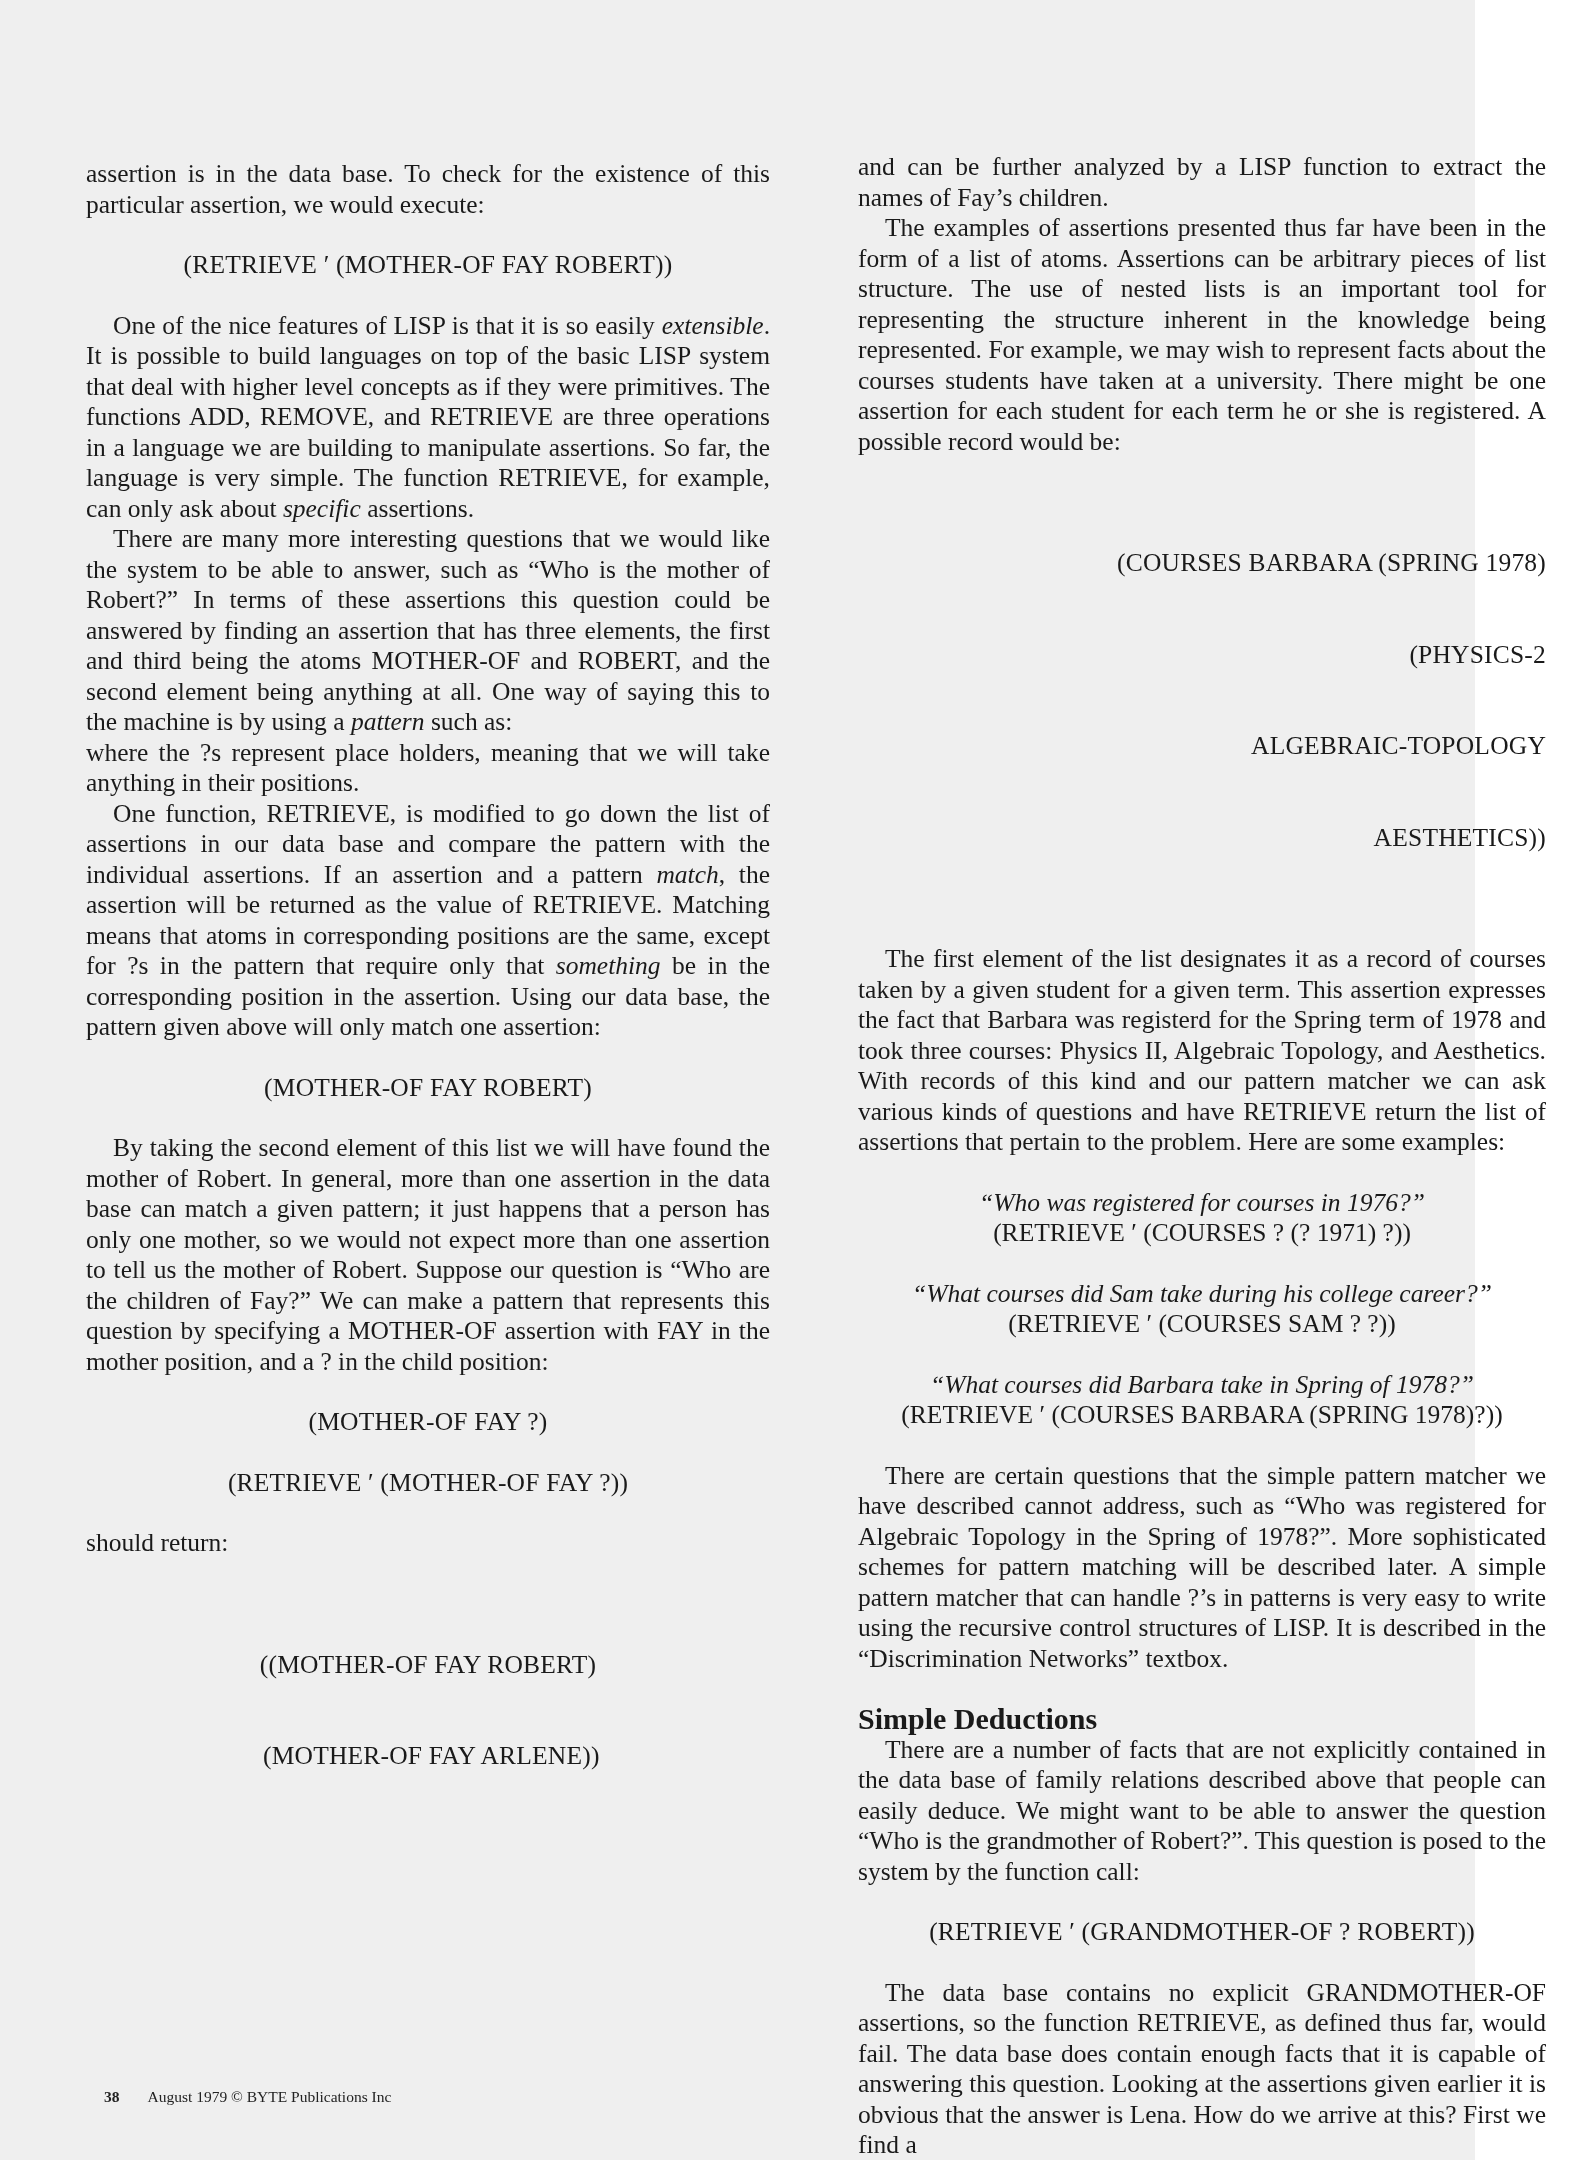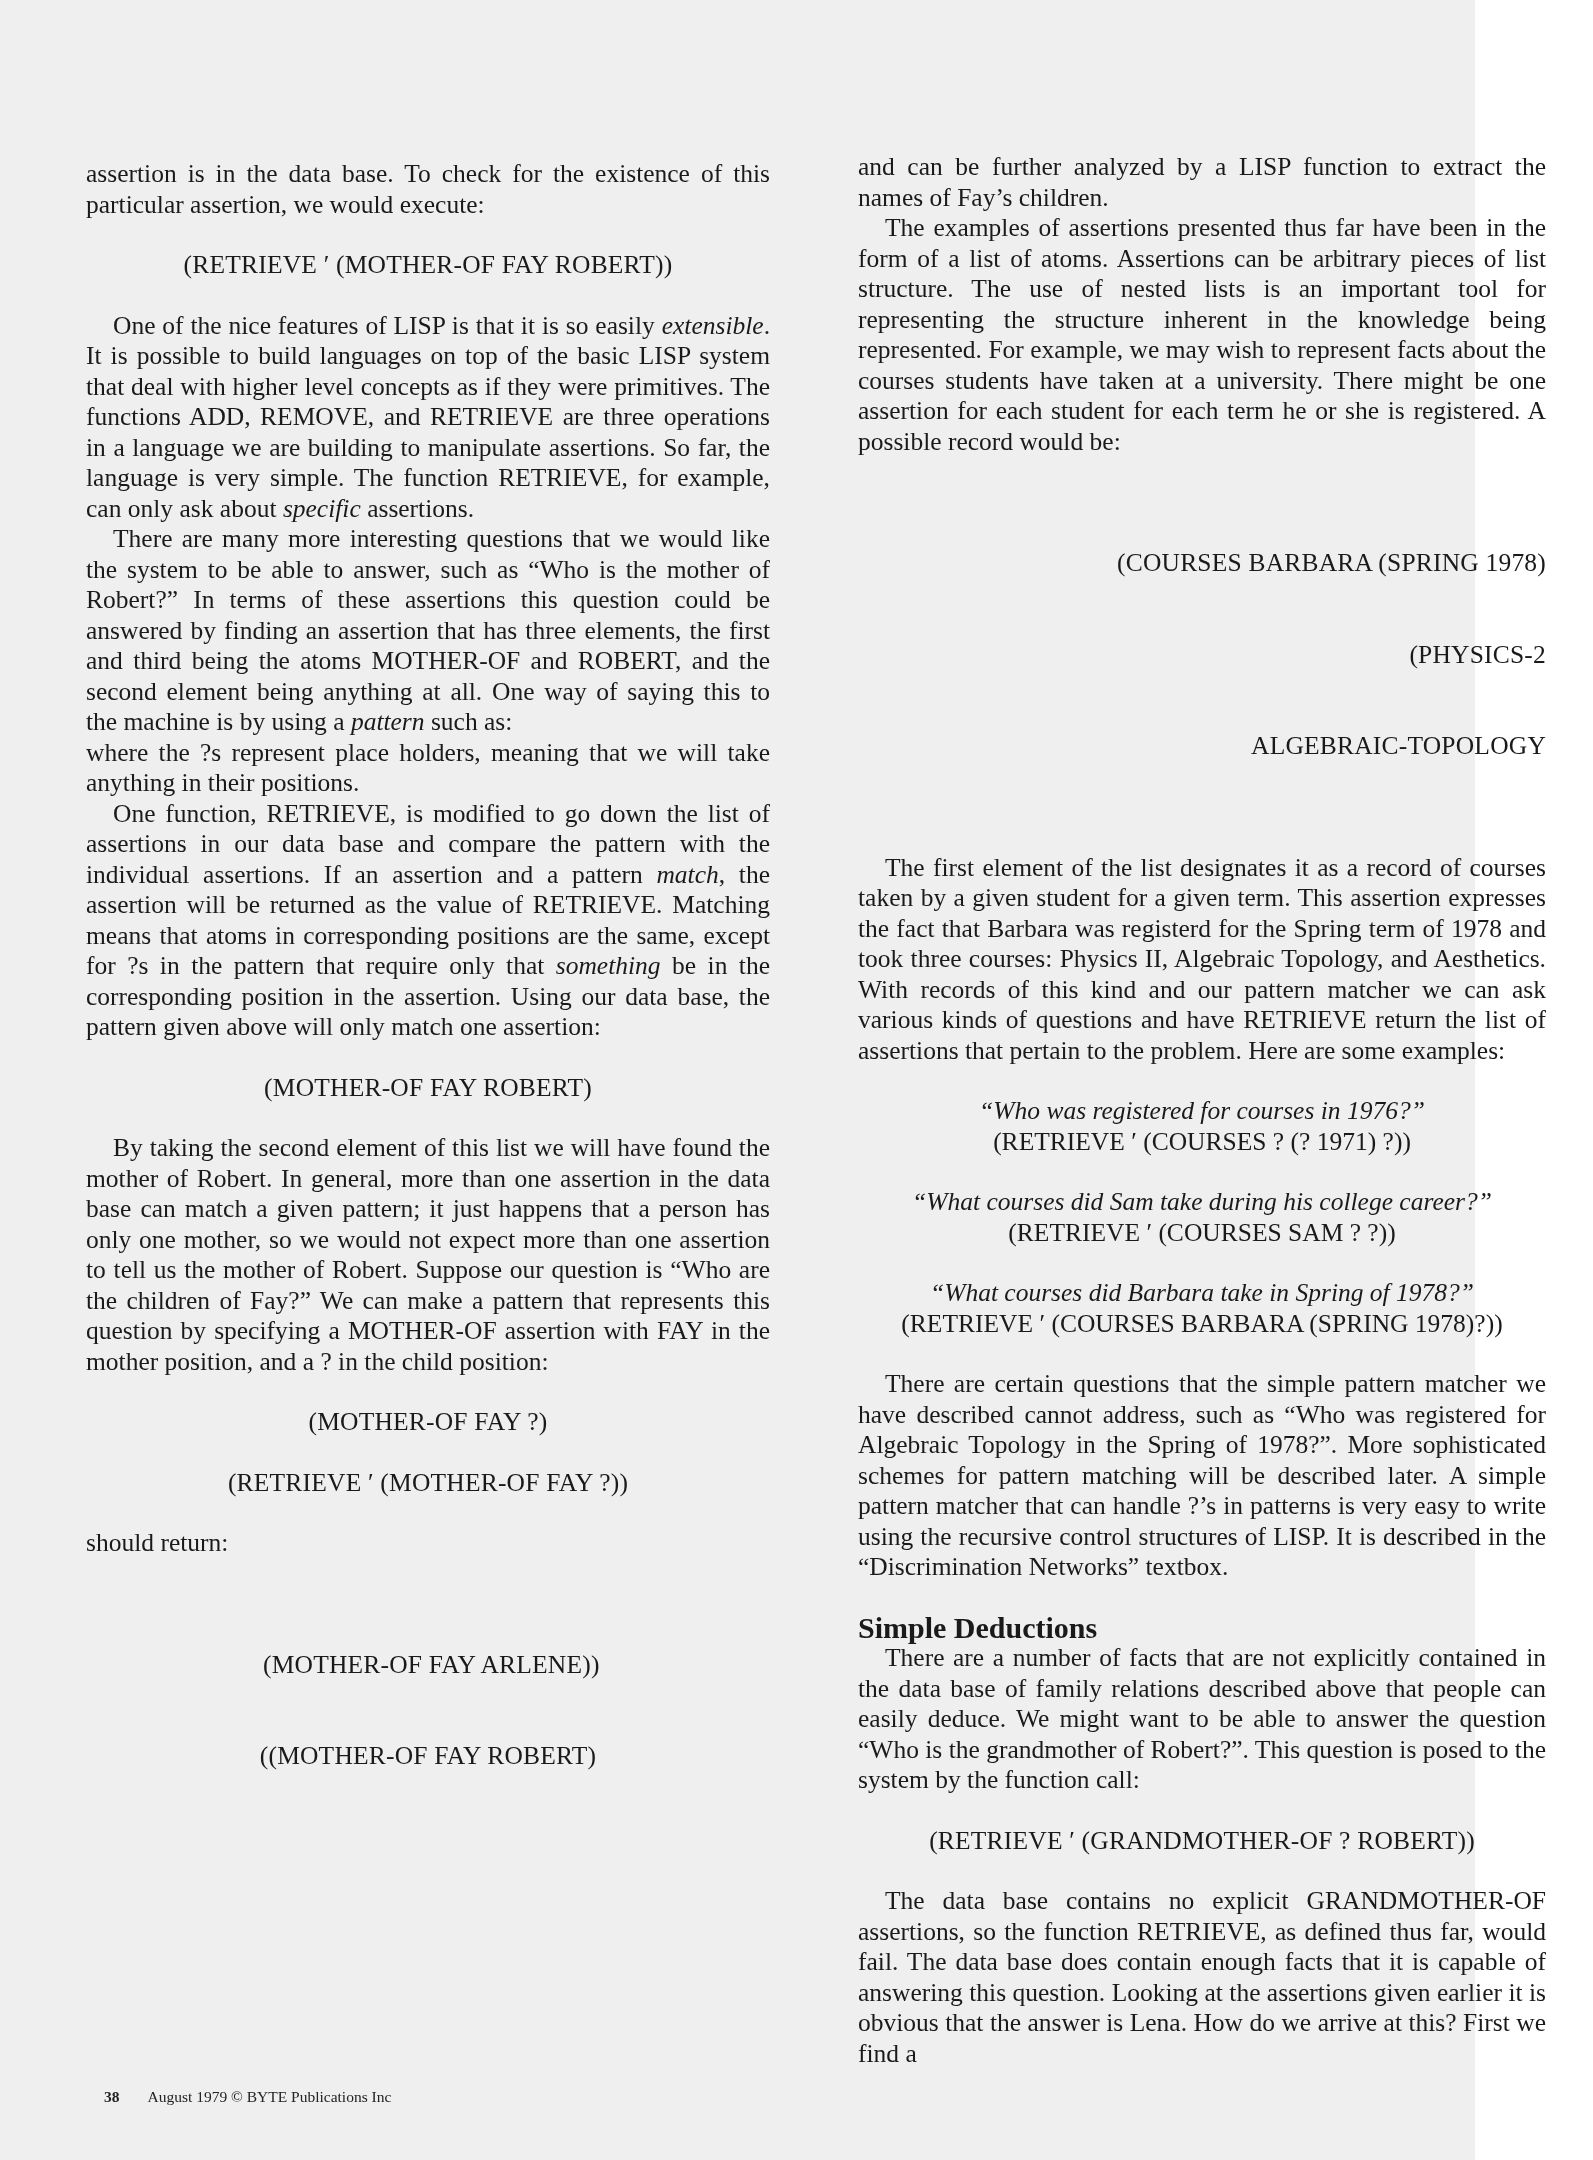--- a/index.html
+++ b/index.html
@@ -110,33 +110,34 @@
     <p class="indent">By taking the second element of this list we will have found the mother of Robert. In general, more than one assertion in the data base can match a given pattern; it just happens that a person has only one mother, so we would not expect more than one assertion to tell us the mother of Robert. Suppose our question is “Who are the children of Fay?” We can make a pattern that represents this question by specifying a MOTHER-OF assertion with FAY in the mother position, and a ? in the child position:</p>
 
     <div class="code">(MOTHER-OF FAY ?)</div>
 
 
     <div class="code">(RETRIEVE ′ (MOTHER-OF FAY ?))</div>
 
     <p>should return:</p>
 
     <div class="code" style="margin-bottom:0;">
+      <div>((MOTHER-OF FAY ROBERT)</div>
       <div> (MOTHER-OF FAY ARLENE))</div>
-      <div>((MOTHER-OF FAY ROBERT)</div>
     </div>
   </div>
 
   <div class="column col-right">
     <p>and can be further analyzed by a LISP function to extract the names of Fay’s children.</p>
     <p class="indent">The examples of assertions presented thus far have been in the form of a list of atoms. Assertions can be arbi­trary pieces of list structure. The use of nested lists is an important tool for representing the structure inherent in the knowledge being represented. For example, we may wish to represent facts about the courses students have taken at a university. There might be one assertion for each student for each term he or she is registered. A pos­sible record would be:</p>
 
     <div class="code block" style="margin-left:92px;">
       <div>(COURSES BARBARA (SPRING 1978)</div>
       <div>                 (PHYSICS-2</div>
       <div>                  ALGEBRAIC-TOPOLOGY</div>
+      <div>                  AESTHETICS))</div>
     </div>
 
     <p class="indent">The first element of the list designates it as a record of courses taken by a given student for a given term. This assertion expresses the fact that Barbara was registerd for the Spring term of 1978 and took three courses: Physics II, Algebraic Topology, and Aesthetics. With records of this kind and our pattern matcher we can ask various kinds of questions and have RETRIEVE return the list of assertions that pertain to the problem. Here are some examples:</p>
 
     <div style="height:30px;"></div>
 
     <div class="example">
       <span class="q">“Who was registered for courses in 1976?”</span>
       <span class="c">(RETRIEVE ′ (COURSES ? (? 1971) ?))</span>
     </div>

